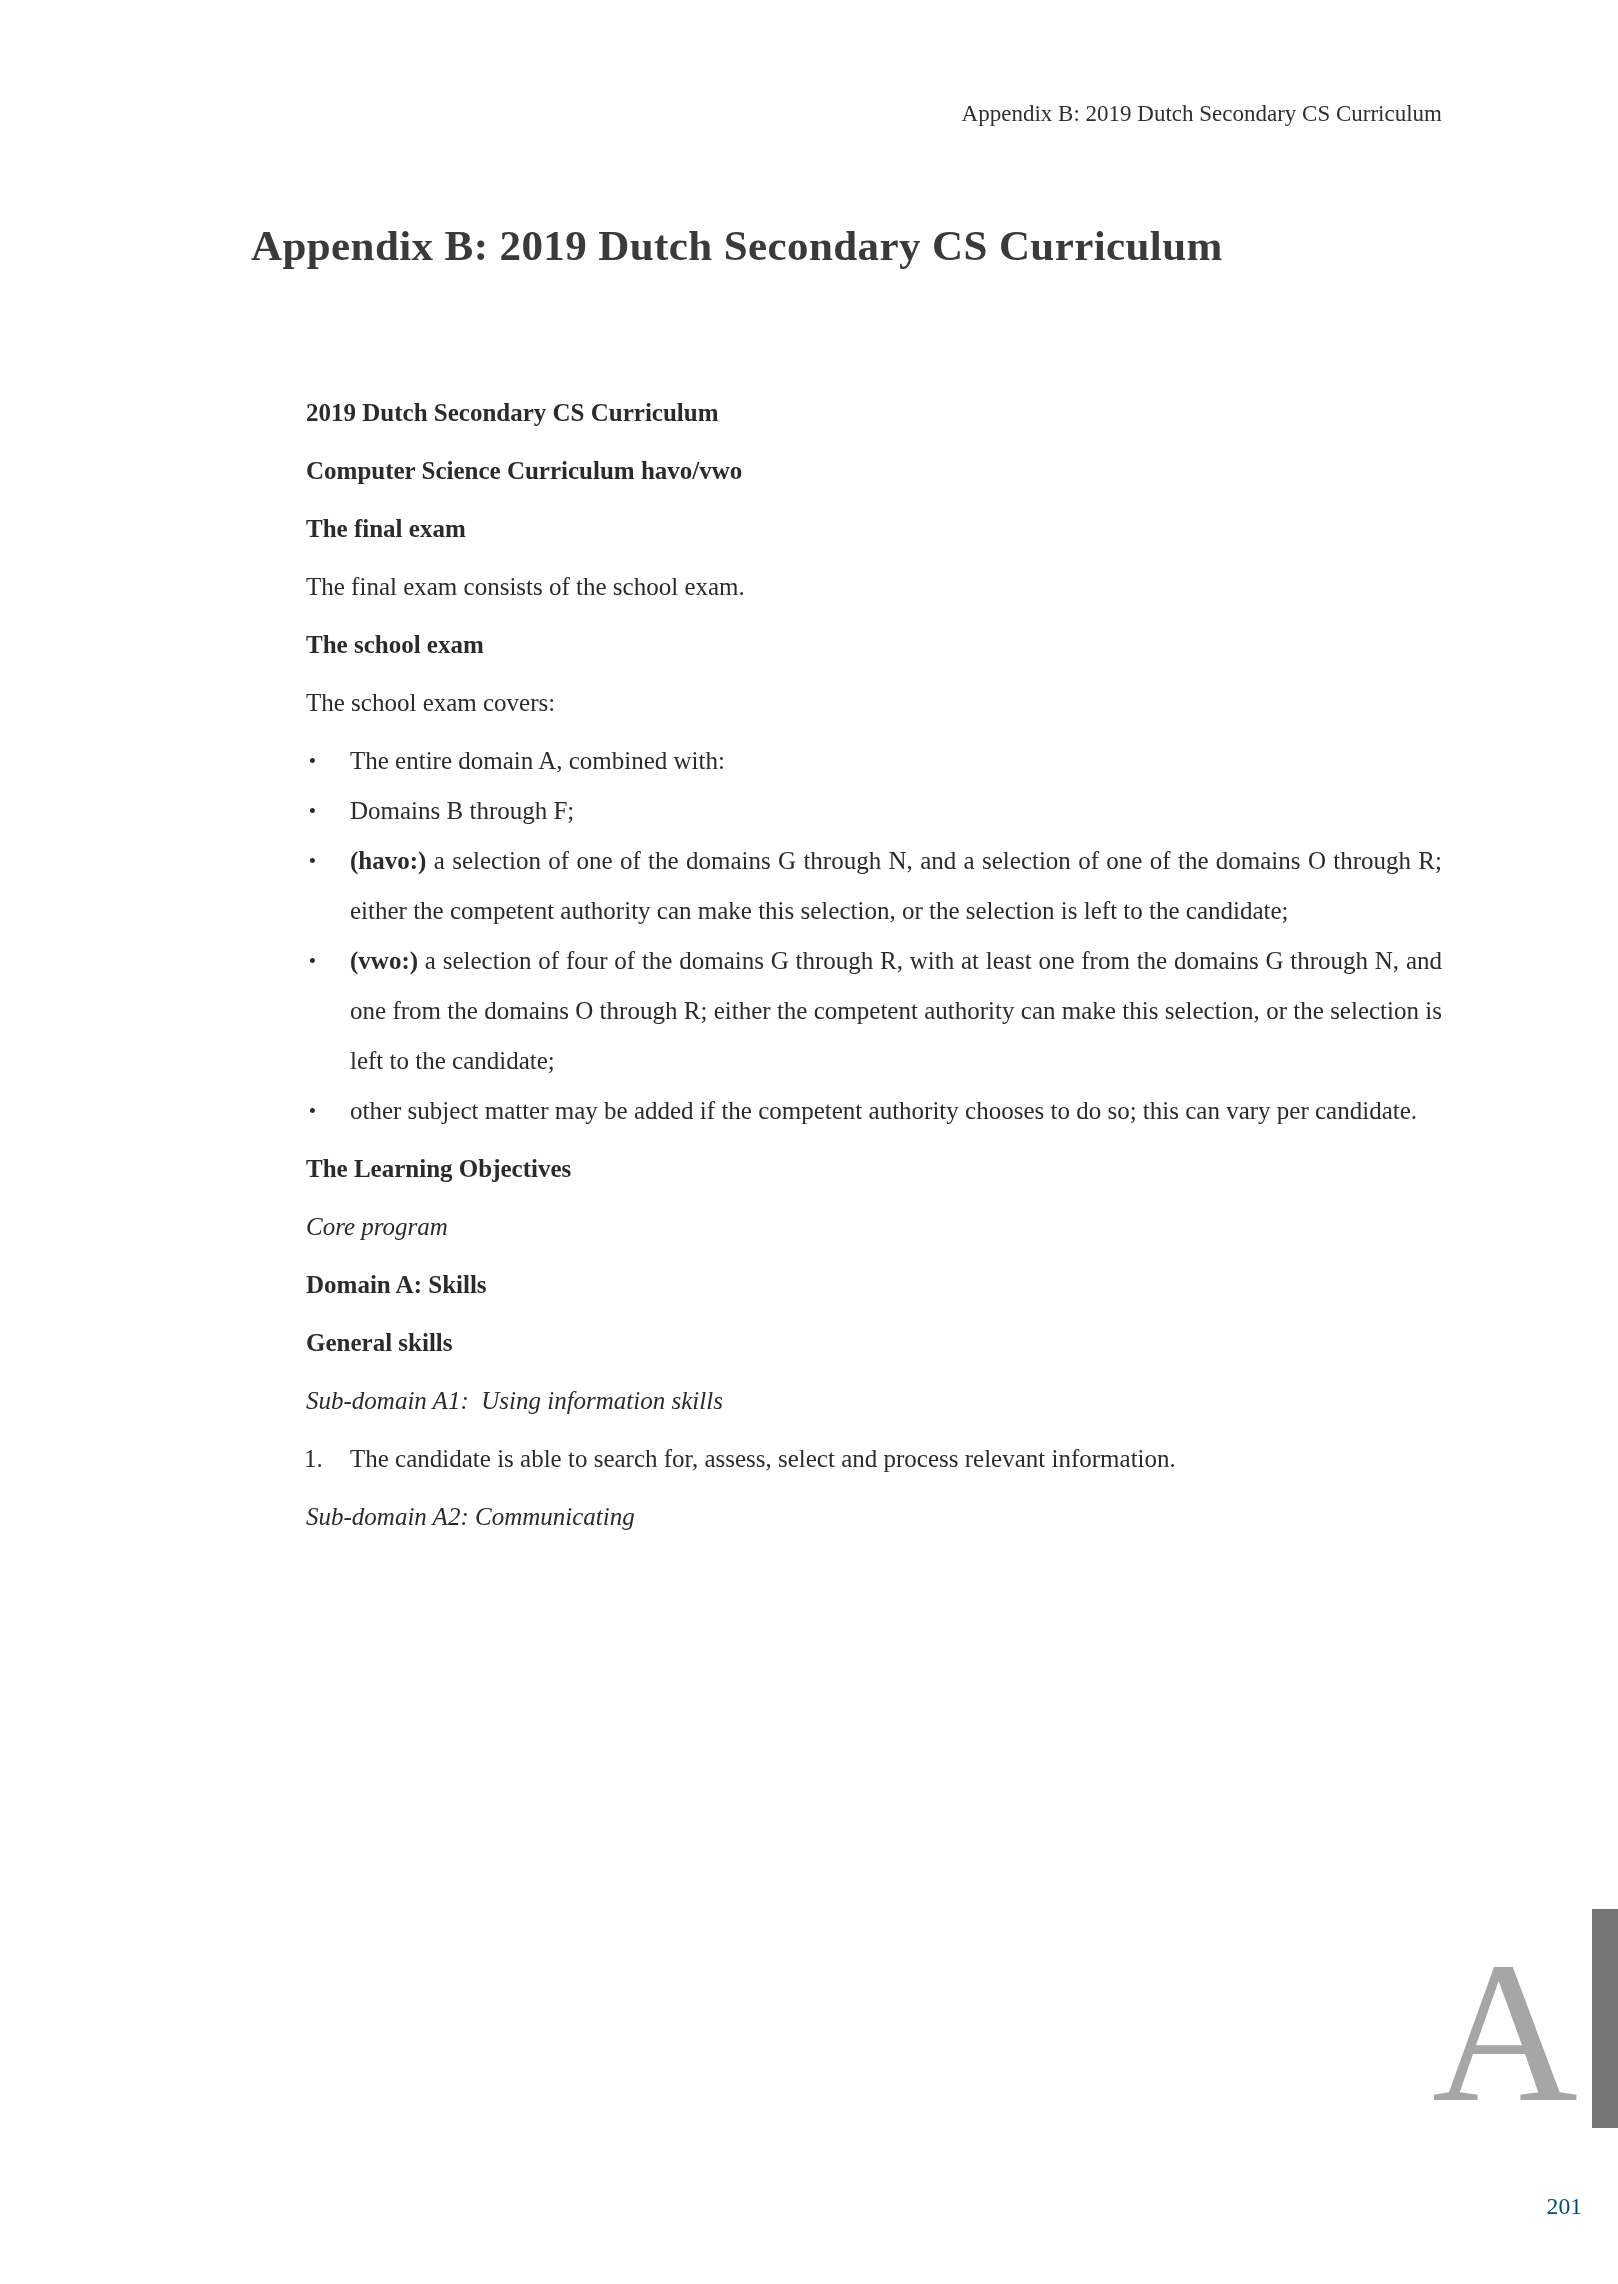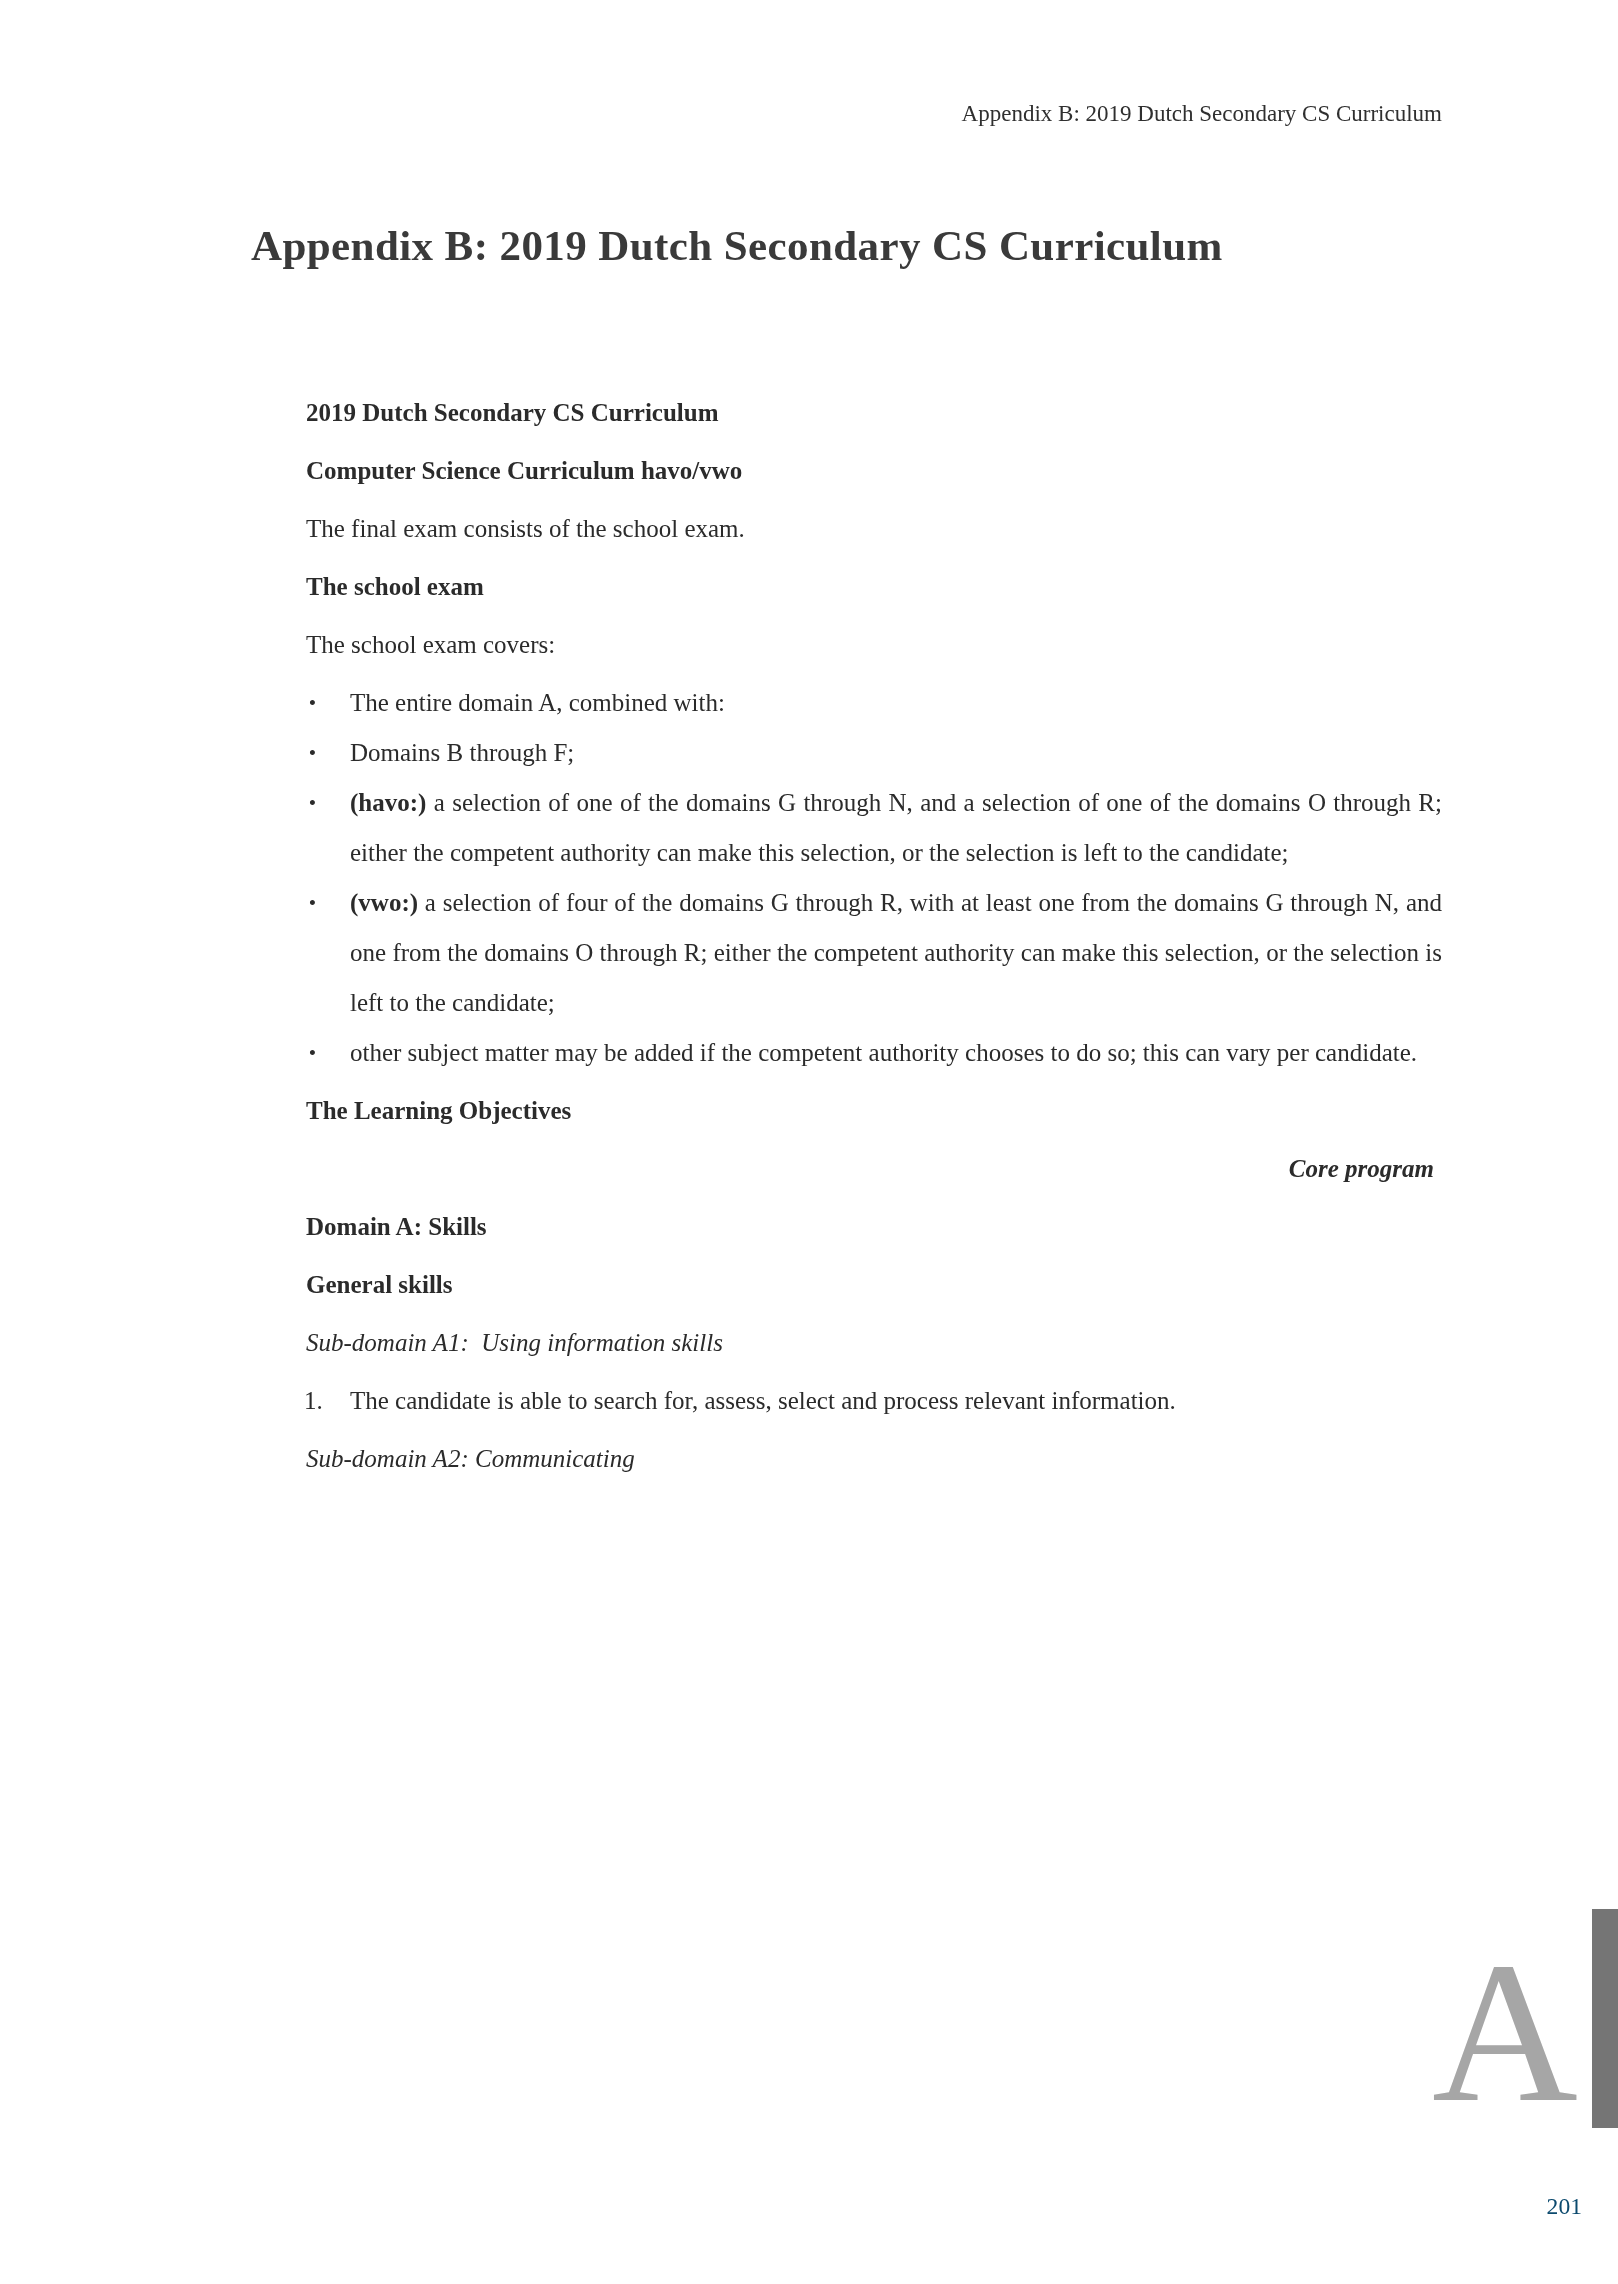--- a/index.html
+++ b/index.html
@@ -35,21 +35,21 @@
   .content {
     margin-left: 298px;
     width: 1144px;
     margin-top: 116px;
     font-size: 25px;
     line-height: 50px;
   }
   .content p { margin: 8px; white-space: pre-wrap; }
   .b  { font-weight: bold; margin-top: 12px; }
   .i  { font-style: italic; }
-  .bi { font-weight: bold; font-style: italic; text-align: right; }
+  .bi { font-weight: normal; font-style: italic; }
   .section { margin-top: 50px; }
   ul.bullets {
     list-style: none;
     margin: 0;
     padding: 0;
   }
   ul.bullets li {
     position: relative;
     padding-left: 52px;
     text-align: justify;
@@ -99,20 +99,21 @@
 
 <div class="running-header">Appendix B: 2019 Dutch Secondary CS Curriculum</div>
 
 <h1 class="page-title">Appendix B: 2019 Dutch Secondary CS Curriculum</h1>
 
 <div class="content">
 
   <p class="b">2019 Dutch Secondary CS Curriculum</p>
   <p class="b">Computer Science Curriculum havo/vwo</p>
 
+  <p class="b section">The final exam</p>
   <p>The final exam consists of the school exam.</p>
 
   <p class="b section">The school exam</p>
   <p>The school exam covers:</p>
 
   <ul class="bullets">
     <li>
       <span class="marker">•</span><span class="b"></span><span>The entire domain A, combined with:</span>
     </li>
     <li>

